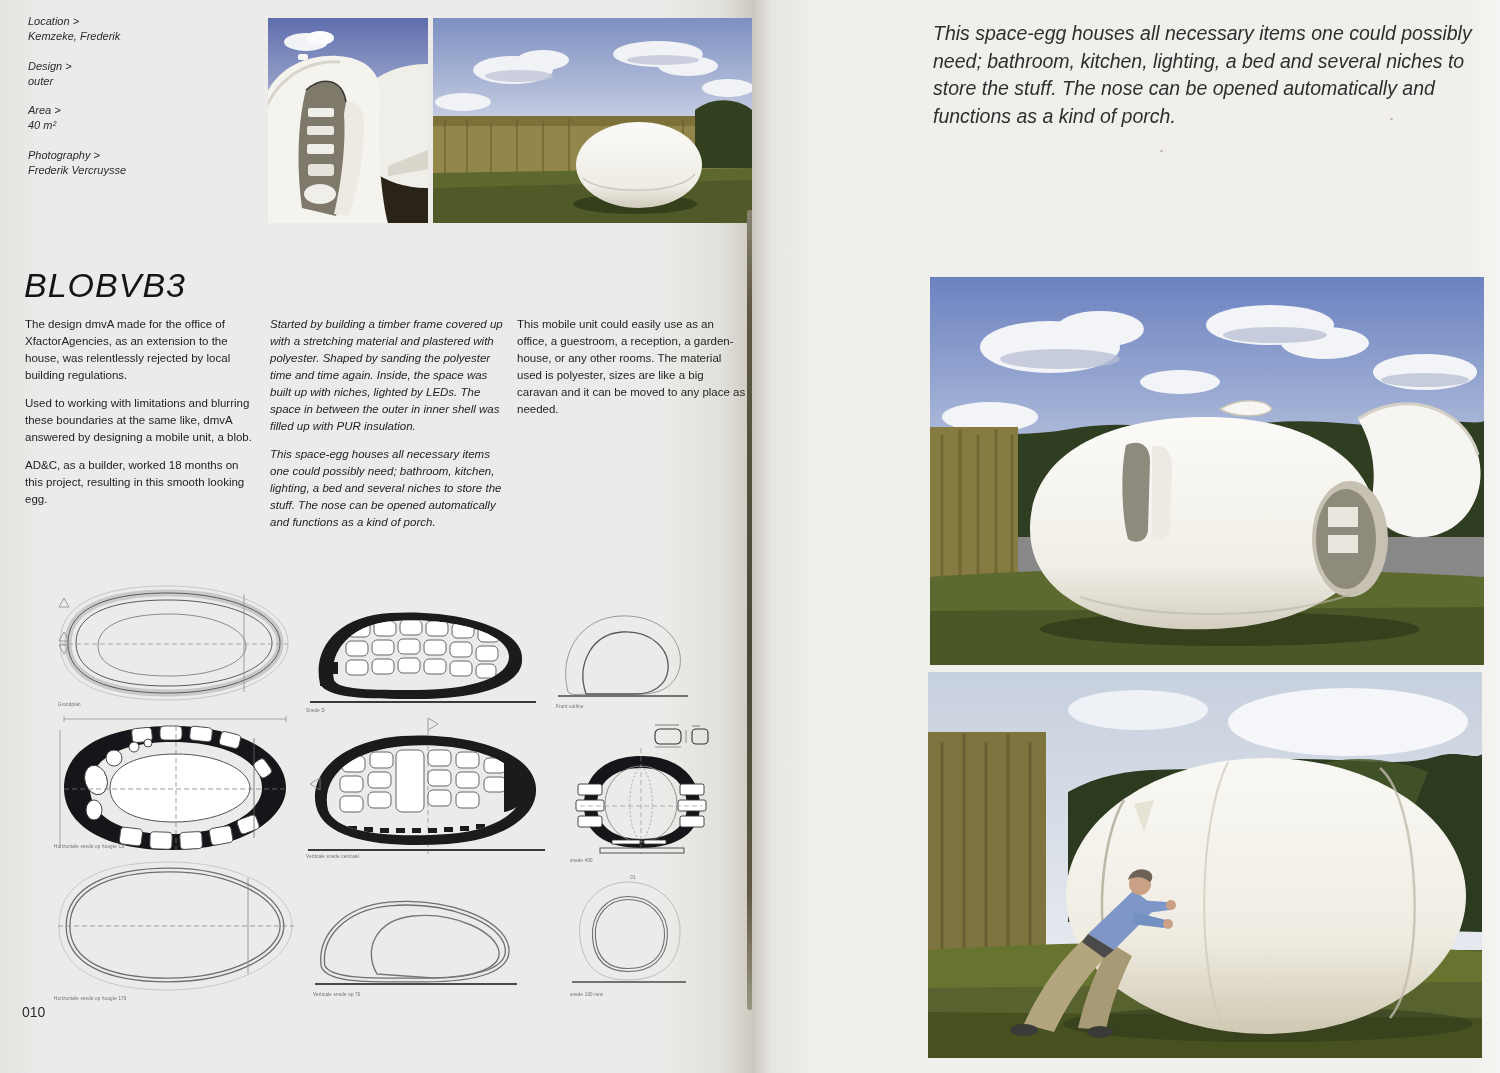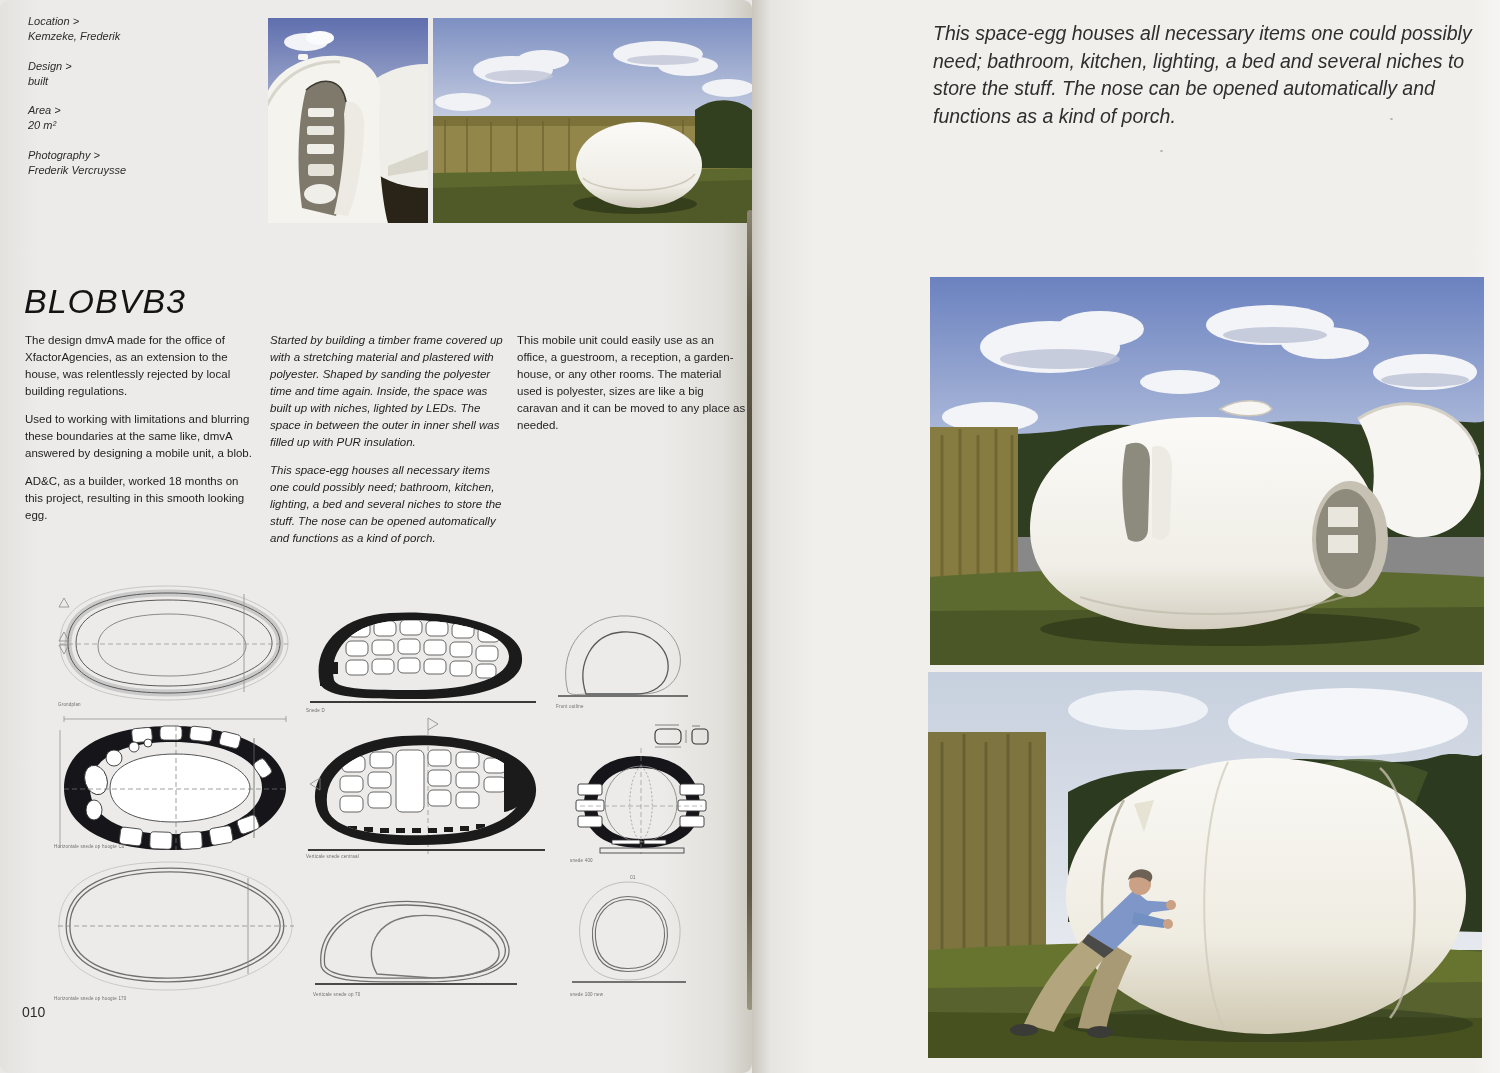--- a/index.html
+++ b/index.html
@@ -1,38 +1,38 @@
 <!DOCTYPE html>
 <html><head>
 <meta charset="utf-8">
 <style>
   html,body{margin:0;padding:0;}
   body{width:1500px;height:1073px;background:#d8d6d2;font-family:"Liberation Sans","DejaVu Sans",sans-serif;overflow:hidden;}
   #spread{position:relative;width:1500px;height:1073px;background:#e9e8e6;}
   .abs{position:absolute;}
   
   #page-left{left:0;top:0;width:752px;height:1073px;
-    background:linear-gradient(90deg,#e3e2df 0%,#ecebe9 5%,#ecebe9 88%,#e2e0db 96%,#cdcac1 100%);border-radius:9px;}
+    background:linear-gradient(90deg,#e3e2df 0%,#ecebe9 5%,#ecebe9 88%,#e2e0db 96%,#cdcac1 100%);}
   #page-right{left:752px;top:0;width:748px;height:1073px;
     background:linear-gradient(90deg,#c9c6bd 0%,#e6e5e1 2.5%,#f0efec 8%,#f0efec 96%,#f6f5f3 100%);}
   #gutter{left:747px;top:210px;width:6px;height:800px;
     background:linear-gradient(180deg,#8a8472 0%,#5d5744 12%,#4b4636 55%,#5d5744 85%,#9a957f 100%);
     border-radius:3px;filter:blur(.4px);}
   .speck{width:3px;height:2px;background:#b9b4a8;border-radius:50%;}
   
   .meta{left:28px;top:14px;width:210px;font-style:italic;font-size:11px;line-height:1.35;color:#2b2b2b;}
   .meta .grp{margin-bottom:15px;}
   .meta .lbl{display:block;}
   .meta .val{display:block;}
   
   .photo{overflow:hidden;background:#888;}
   .photo svg{display:block;}
   
-  #title{left:24px;top:282px;font-style:italic;font-size:34px;letter-spacing:1px;color:#141414;font-weight:400;}
-  .col{top:316px;font-size:11.5px;line-height:1.48;color:#1e1e1e;margin-top:16px;}
+  #title{left:24px;top:266px;font-style:italic;font-size:34px;letter-spacing:1px;color:#141414;font-weight:400;}
+  .col{top:316px;font-size:11.5px;line-height:1.48;color:#1e1e1e;}
   .col p{margin:0 0 11px 0;}
   #col1{left:25px;width:228px;}
   #col2{left:270px;width:236px;font-style:italic;}
   #col3{left:517px;width:230px;}
   
   .drawing{color:#333;}
   .cap{position:absolute;font-size:4.5px;color:#6d6d6d;letter-spacing:.2px;white-space:nowrap;}
   
   #quote{left:933px;top:20px;width:552px;font-style:italic;font-size:19.5px;line-height:1.42;color:#2e2e2e;}
   
@@ -45,25 +45,25 @@
 
   <div id="page-left" class="abs">
 
     <div class="abs meta">
       <div class="grp">
         <span class="lbl">Location &gt;</span>
         <span class="val">Kemzeke, Frederik</span>
       </div>
       <div class="grp">
         <span class="lbl">Design &gt;</span>
-        <span class="val">built</span>
+        <span class="val">outer</span>
       </div>
       <div class="grp">
         <span class="lbl">Area &gt;</span>
-        <span class="val">20 m²</span>
+        <span class="val">40 m²</span>
       </div>
       <div class="grp">
         <span class="lbl">Photography &gt;</span>
         <span class="val">Frederik Vercruysse</span>
       </div>
     </div>
 
     <div class="abs photo" style="left:268px;top:18px;width:160px;height:205px;">
       <svg width="160" height="205" viewBox="0 0 160 205">
         <defs>

